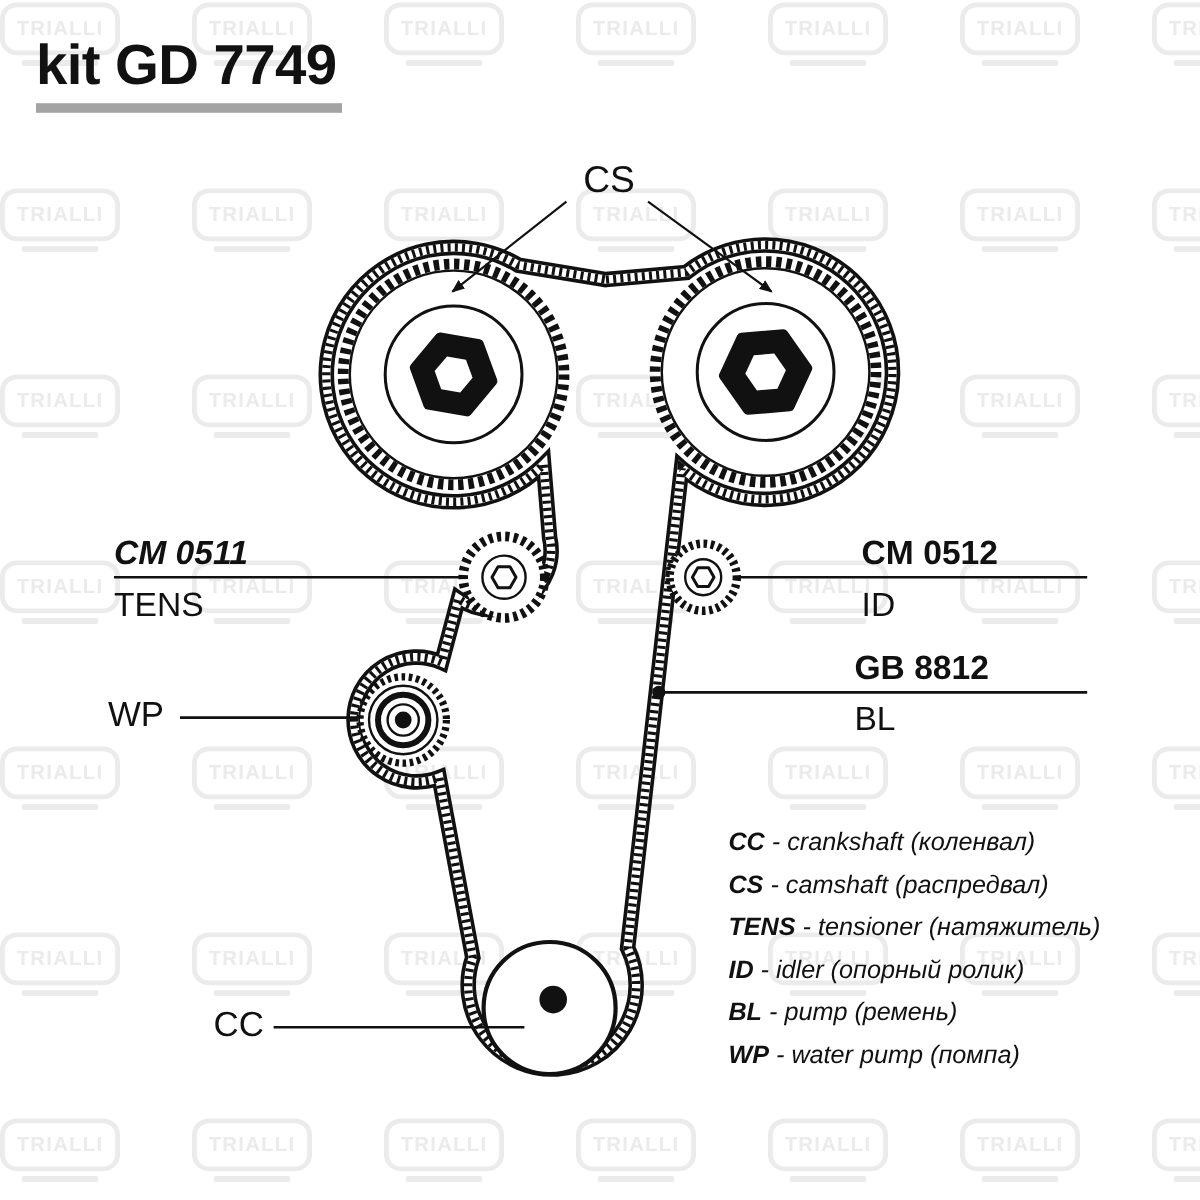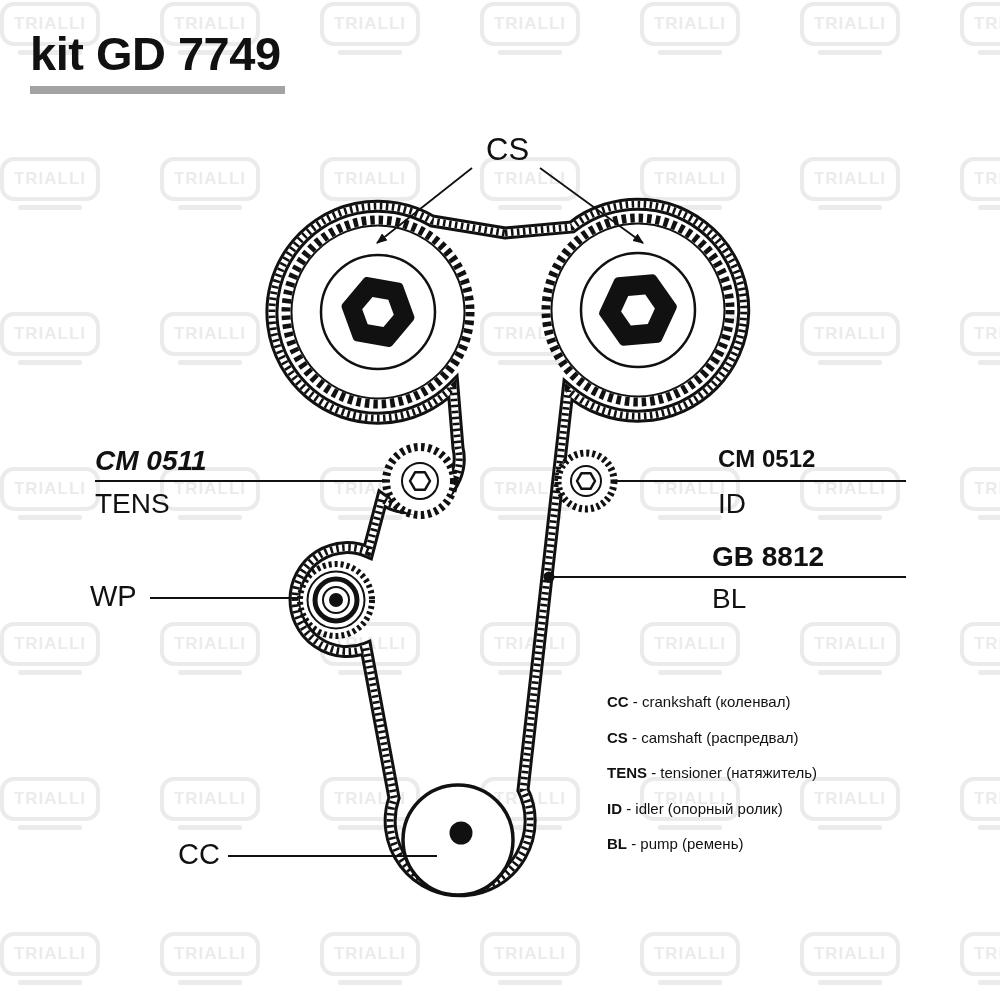--- a/index.html
+++ b/index.html
@@ -22,29 +22,29 @@
   .page-title{
     position:absolute;left:30px;top:28px;margin:0;
     font-size:47px;font-weight:bold;letter-spacing:-0.5px;
     border-bottom:8px solid #a3a3a3;padding:0 4px 6px 0;line-height:1.1;
   }
   .lbl{position:absolute;line-height:1.05;white-space:nowrap;}
   .lbl.bold{font-weight:bold;}
   .lbl-cs{left:486px;top:134px;font-size:31px;}
   .lbl-cm0511{left:95px;top:446px;font-size:28px;font-style:italic;}
   .lbl-tens{left:95px;top:489px;font-size:28px;}
-  .lbl-cm0512{left:718px;top:446px;font-size:24px;}
+  .lbl-cm0512{left:718px;top:446px;font-size:28px;}
   .lbl-id{left:718px;top:489px;font-size:28px;}
   .lbl-gb8812{left:712px;top:542px;font-size:28px;}
   .lbl-bl{left:712px;top:584px;font-size:28px;}
   .lbl-wp{left:90px;top:581px;font-size:29px;}
   .lbl-cc{left:178px;top:839px;font-size:29px;}
   
   .legend{position:absolute;left:607px;top:684px;z-index:2;}
-  .legend-row{font-size:15px;line-height:35.5px;white-space:nowrap;}
+  .legend-row{font-size:21px;line-height:35.5px;white-space:nowrap;font-style:italic;}
   .legend-row .abbr{font-weight:bold;}
 </style>
 </head>
 <body>
 
 <div class="page">
 
   <div class="watermarks">
       <div class="wm" style="left: -15px; top: 2px;"><div class="wm-box">TRIALLI</div><div class="wm-bar"></div></div>
       <div class="wm" style="left: 145px; top: 2px;"><div class="wm-box">TRIALLI</div><div class="wm-bar"></div></div>
@@ -176,15 +176,16 @@
     <div class="lbl lbl-wp">WP</div>
     <div class="lbl lbl-cc">CC</div>
   </div>
 
   <div class="legend">
       <div class="legend-row"><span class="abbr">CC</span><span> - crankshaft (коленвал)</span></div>
       <div class="legend-row"><span class="abbr">CS</span><span> - camshaft (распредвал)</span></div>
       <div class="legend-row"><span class="abbr">TENS</span><span> - tensioner (натяжитель)</span></div>
       <div class="legend-row"><span class="abbr">ID</span><span> - idler (опорный ролик)</span></div>
       <div class="legend-row"><span class="abbr">BL</span><span> - pump (ремень)</span></div>
+      <div class="legend-row"><span class="abbr">WP</span><span> - water pump (помпа)</span></div>
     </div>
 
 </div>
 
 </body></html>

